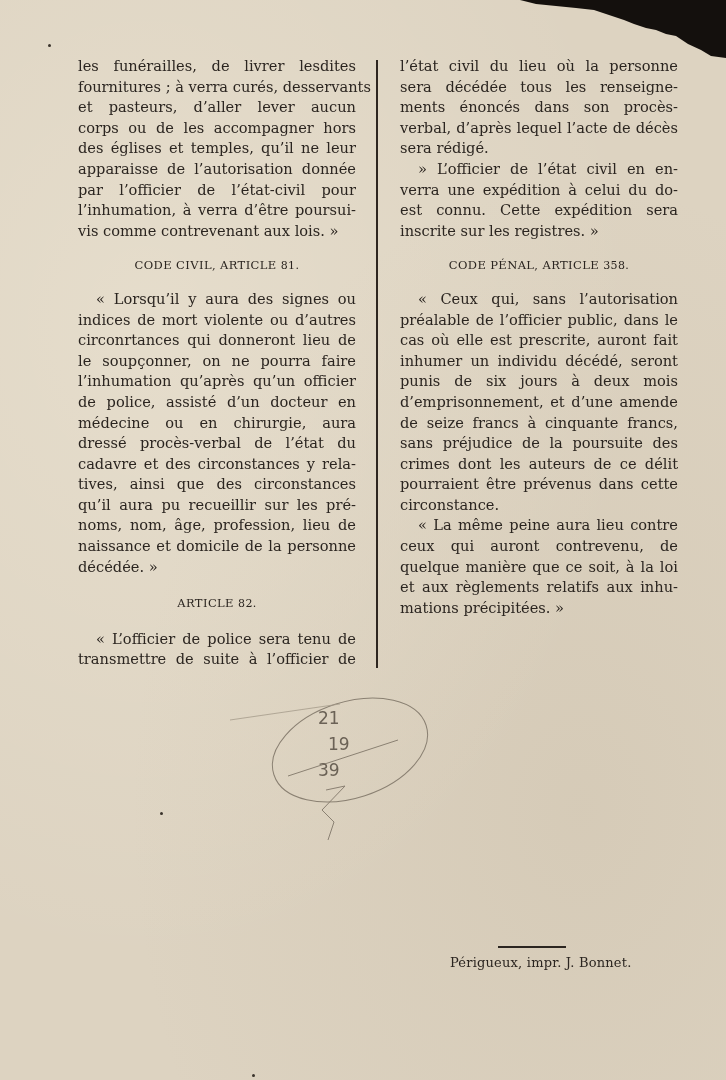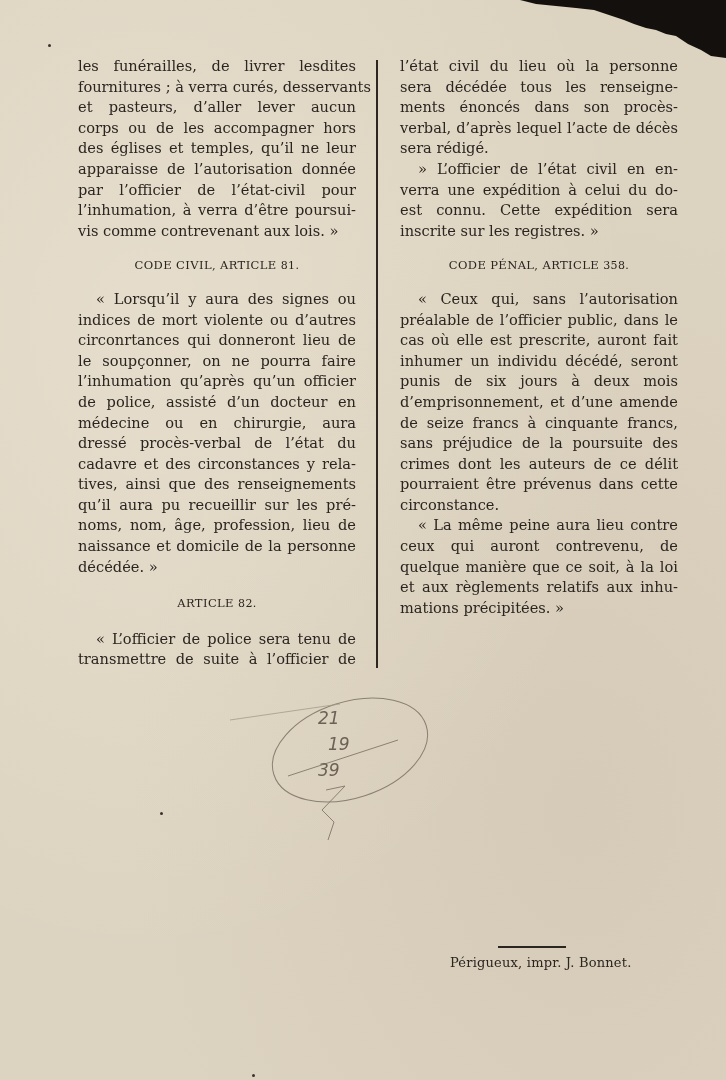--- a/index.html
+++ b/index.html
@@ -36,21 +36,21 @@
   .imprint {
     position: absolute; left: 450px; top: 955px; font-size: 13px; letter-spacing: 0.2px;
   }
   .imprint-rule {
     position: absolute; left: 498px; top: 946px; width: 68px; height: 2px; background: #2b2520;
   }
   .annotation {
     position: absolute; left: 230px; top: 690px; width: 220px; height: 160px;
   }
   .annotation span {
-    position: absolute; font-family: "DejaVu Sans", sans-serif; color: #6b6256; font-size: 17px; font-style: italic;
+    position: absolute; font-family: "DejaVu Sans", sans-serif; color: #6b6256; font-size: 17px; 
   }
   .speck { position: absolute; width: 3px; height: 3px; border-radius: 50%; background: #3a332b; }
 </style>
 </head>
 <body>
 
 <svg class="torn-corner" viewBox="0 0 220 60" preserveAspectRatio="none">
   <path d="M14,0 L220,0 L220,58 L205,56 L195,50 L182,44 L170,36 L160,34 L150,30 L140,28 L128,24 L118,20 L100,14 L88,10 L70,8 L50,6 L30,4 Z" fill="#14100d"></path>
 </svg>
 
@@ -75,21 +75,21 @@
   <div>
     <span class="line indent">« Lorsqu’il y aura des signes ou</span>
     <span class="line">indices de mort violente ou d’autres</span>
     <span class="line">circonrtances qui donneront lieu de</span>
     <span class="line">le soupçonner, on ne pourra faire</span>
     <span class="line">l’inhumation qu’après qu’un officier</span>
     <span class="line">de police, assisté d’un docteur en</span>
     <span class="line">médecine ou en chirurgie, aura</span>
     <span class="line">dressé procès-verbal de l’état du</span>
     <span class="line">cadavre et des circonstances y rela-</span>
-    <span class="line">tives, ainsi que des renseignements</span>
+    <span class="line">tives, ainsi que des circonstances</span>
     <span class="line">qu’il aura pu recueillir sur les pré-</span>
     <span class="line">noms, nom, âge, profession, lieu de</span>
     <span class="line">naissance et domicile de la personne</span>
     <span class="line last">décédée. »</span>
   </div>
 
   <div class="heading" style="margin-top:16px;margin-bottom:14px;">
     <span>ARTICLE</span>
     <span class="num">82.</span>
   </div>

